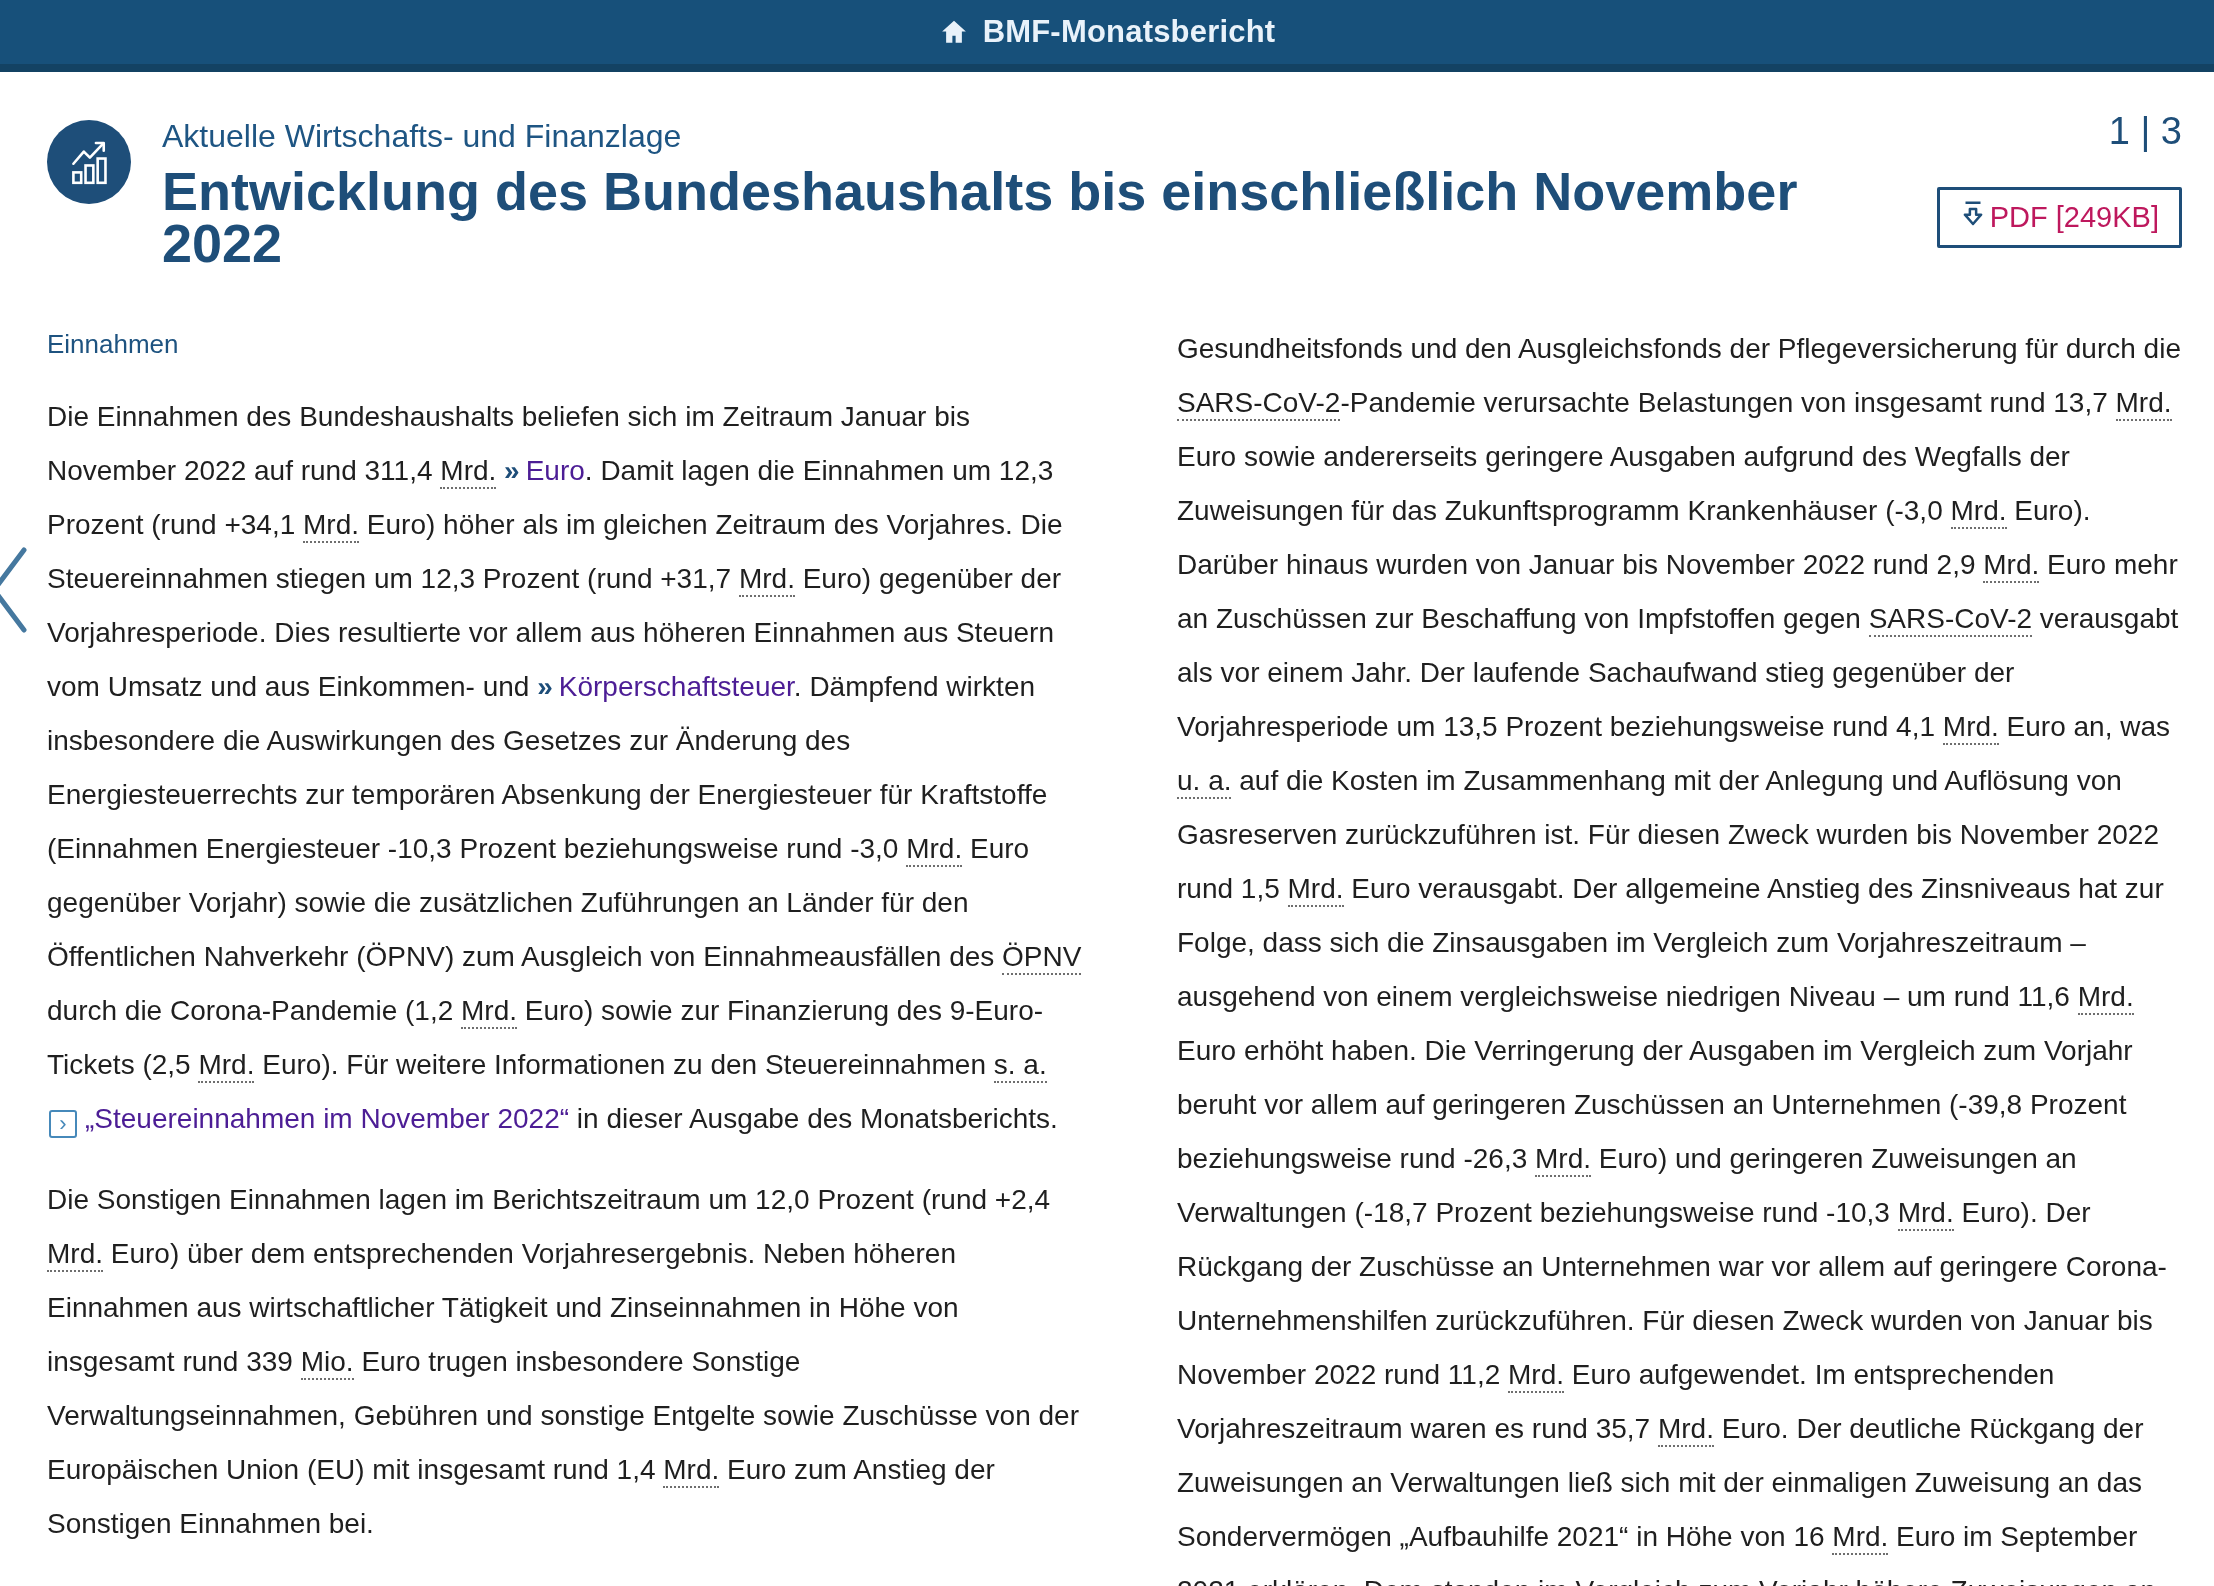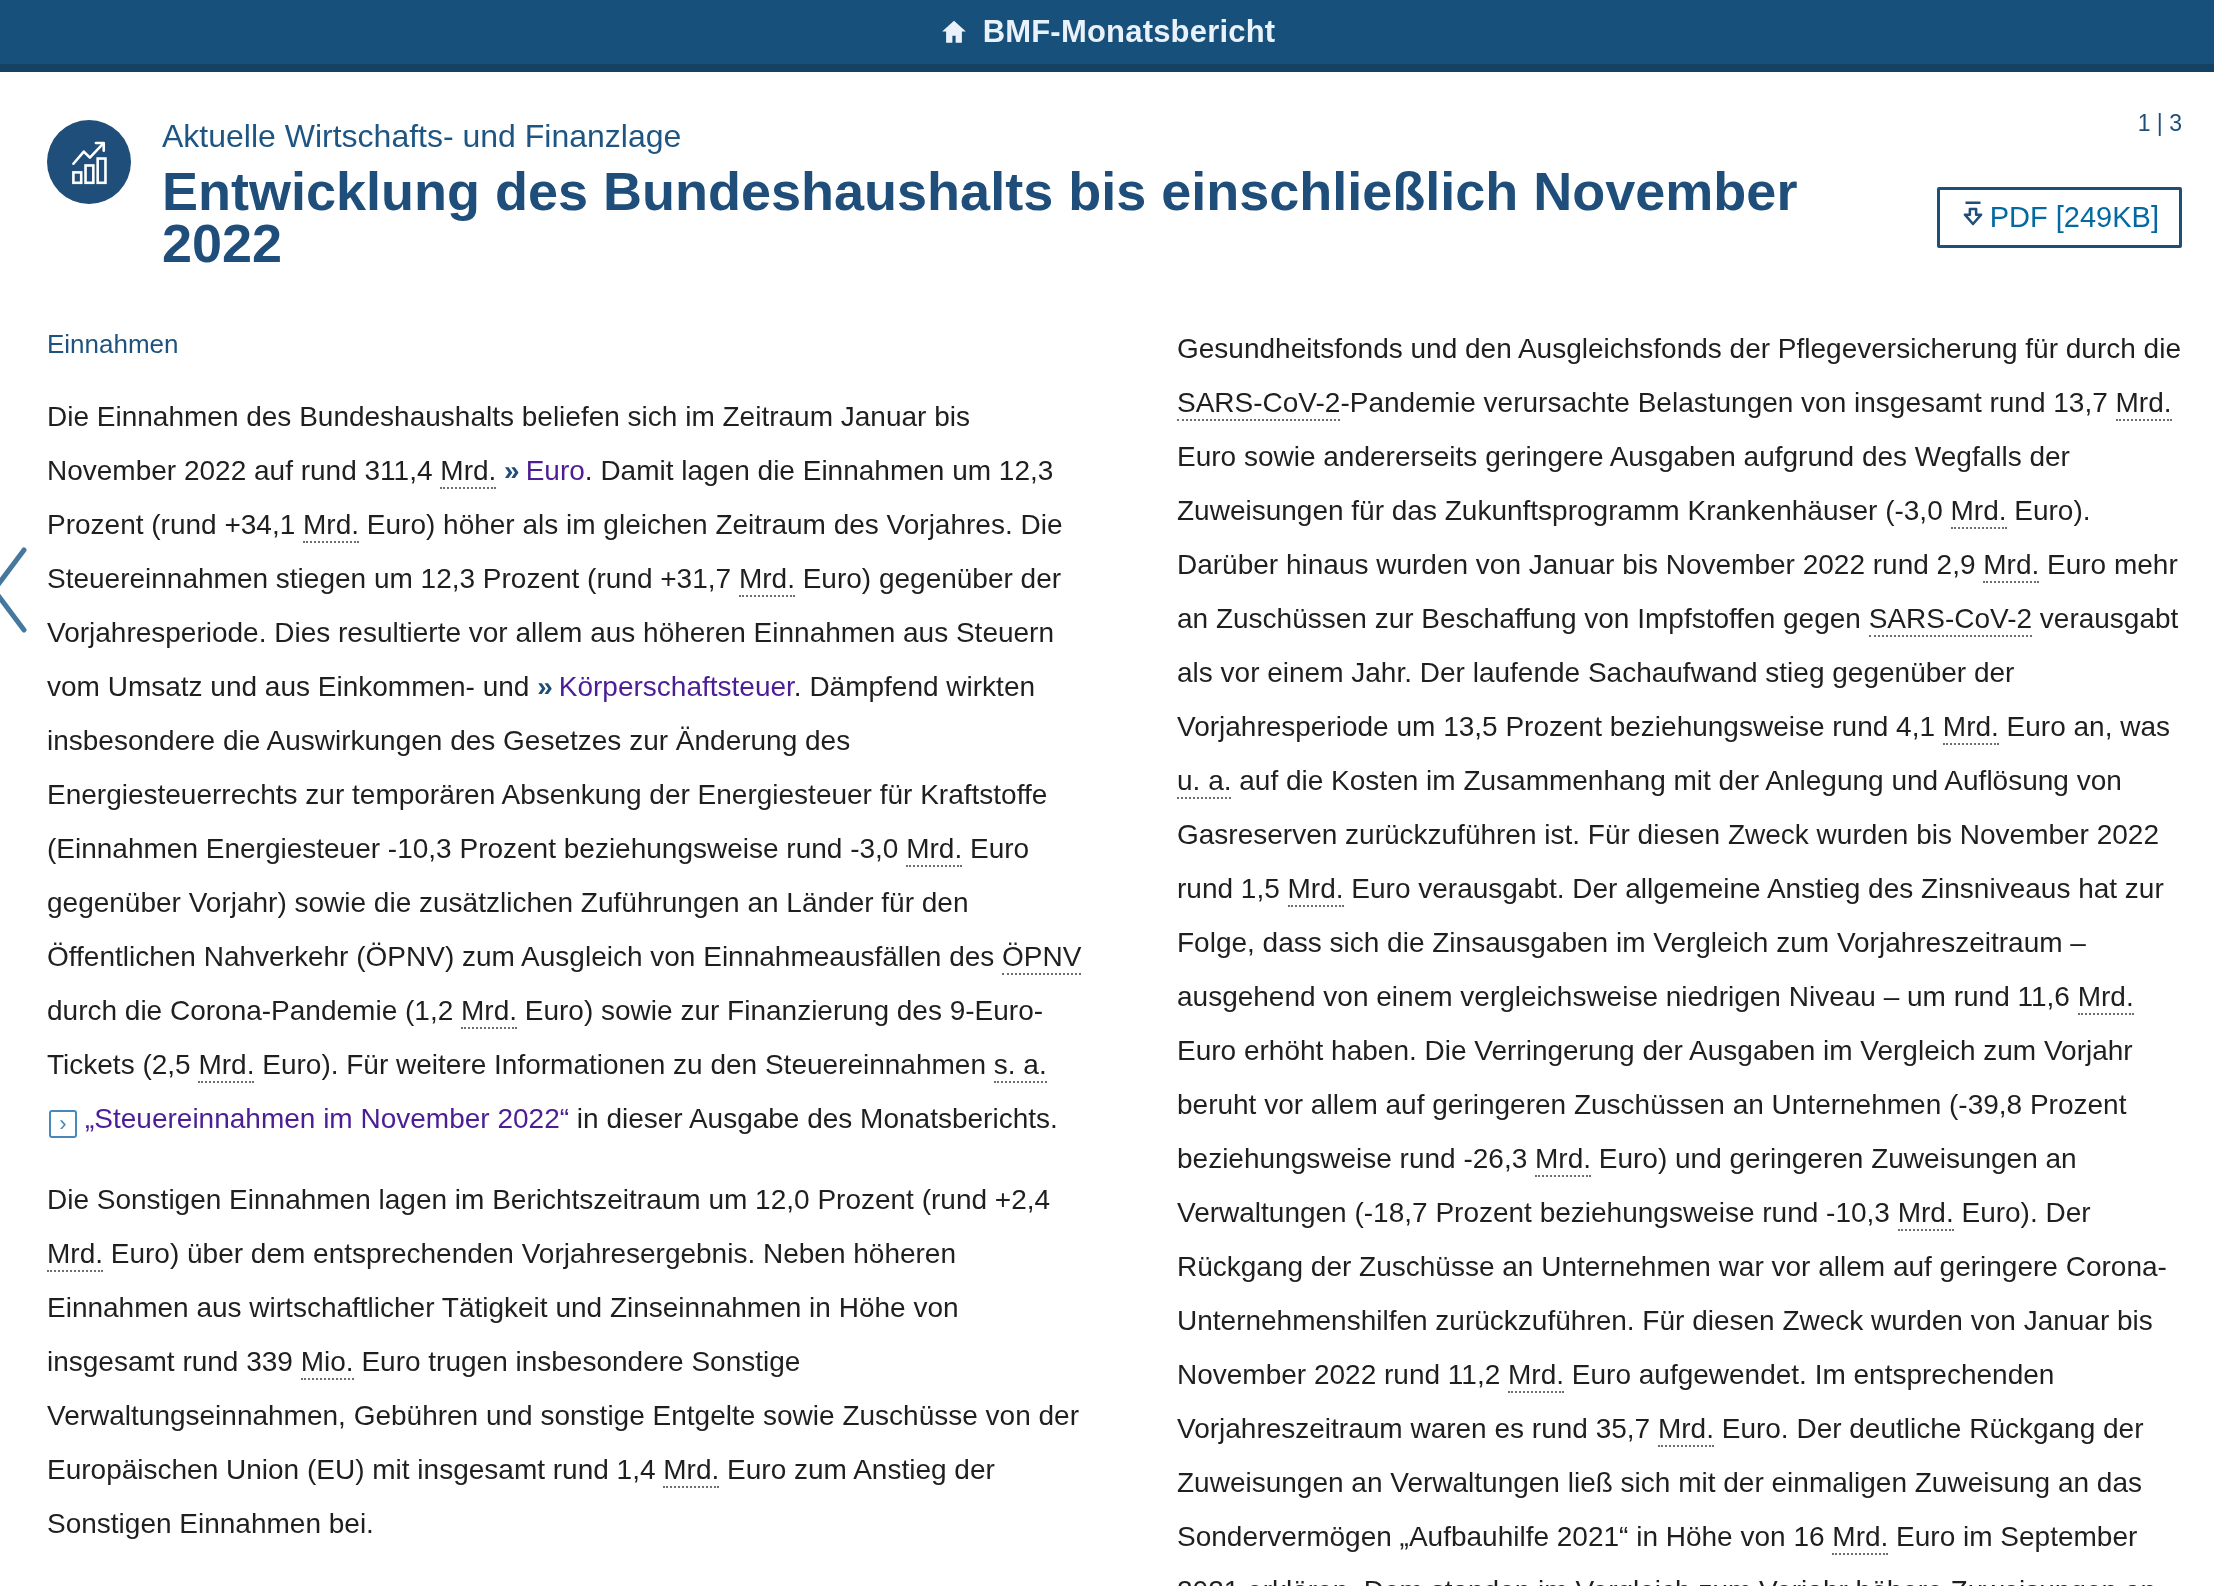--- a/index.html
+++ b/index.html
@@ -33,25 +33,25 @@
   .eyebrow {
     display:inline-block; color:#1e5583; font-size:32px; text-decoration:none;
     margin-top:2px;
   }
   .title-row { display:flex; align-items:center; margin-top:10px; }
   h1.page-title {
     margin:0; font-size:54px; line-height:52px; font-weight:bold; color:#1e4e79;
   }
   .pdf-btn {
     margin-left:32px; display:inline-flex; align-items:center; gap:4px;
-    border:3px solid #1e4e79; background:#ffffff; color:#0369a1;
+    border:3px solid #1e4e79; background:#ffffff; color:#be185d;
     font-family:inherit; font-size:29px; padding:9px 20px; cursor:pointer;
     border-radius:2px; flex:0 0 auto;
   }
-  .pageno { position:absolute; top:-6px; right:0; color:#1e4e79; font-size:23px; }
+  .pageno { position:absolute; top:-6px; right:0; color:#1e4e79; font-size:38px; }
 
   
   .prev-chevron { position:absolute; left:-16px; top:542px; width:48px; height:96px; cursor:pointer; }
 
   
   .columns {
     display:flex; gap:95px; padding:0 17px 0 47px; margin-top:53px;
   }
   .col { width:1035px; flex:0 0 auto; }
   .col.right { width:1020px; }

